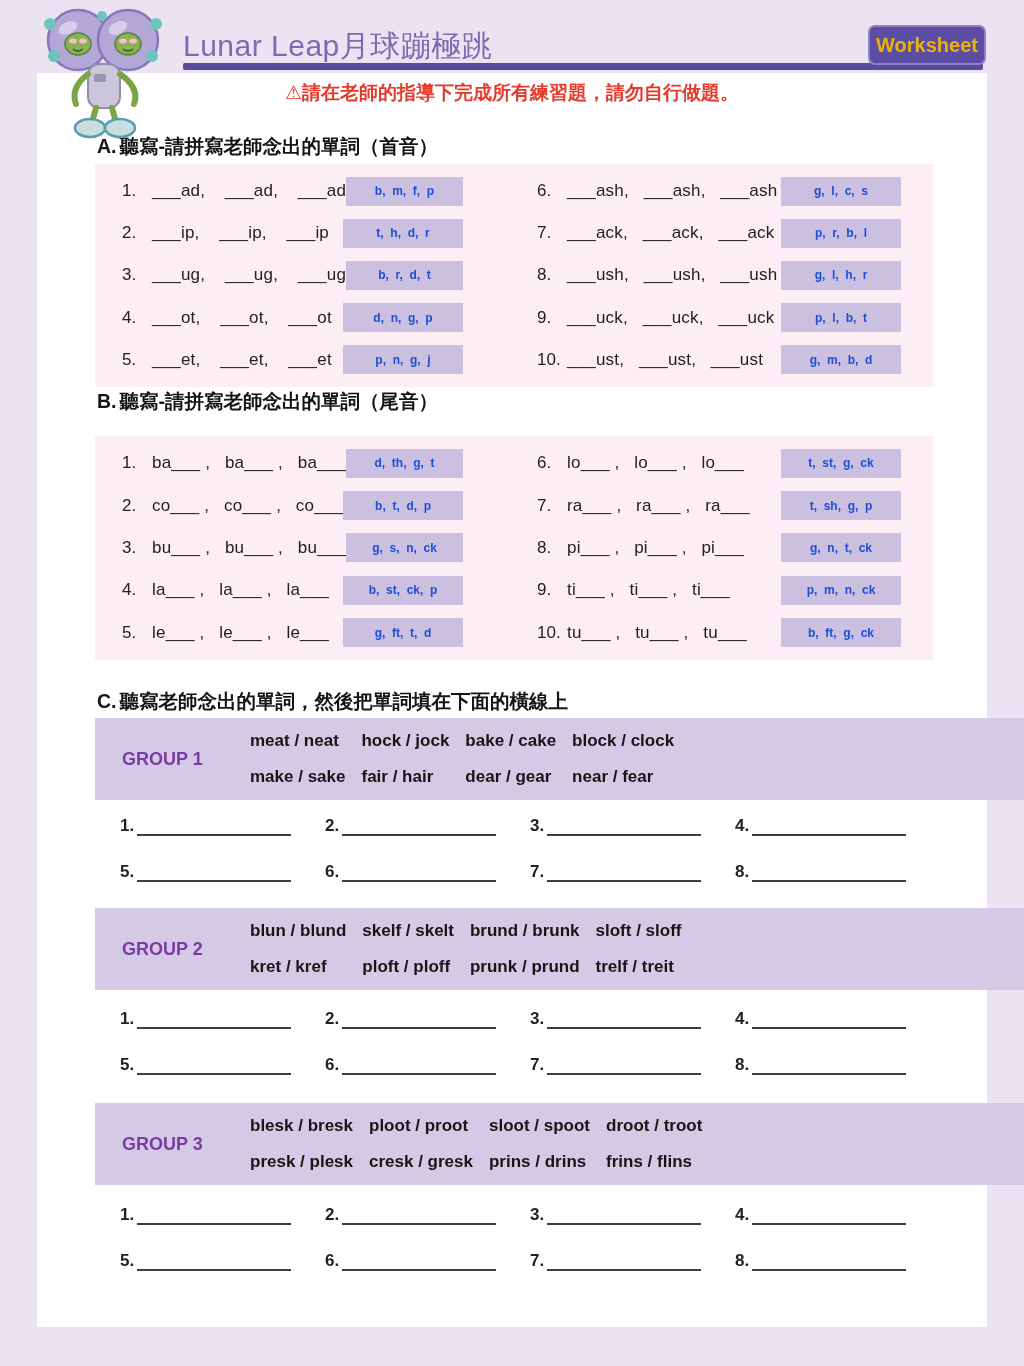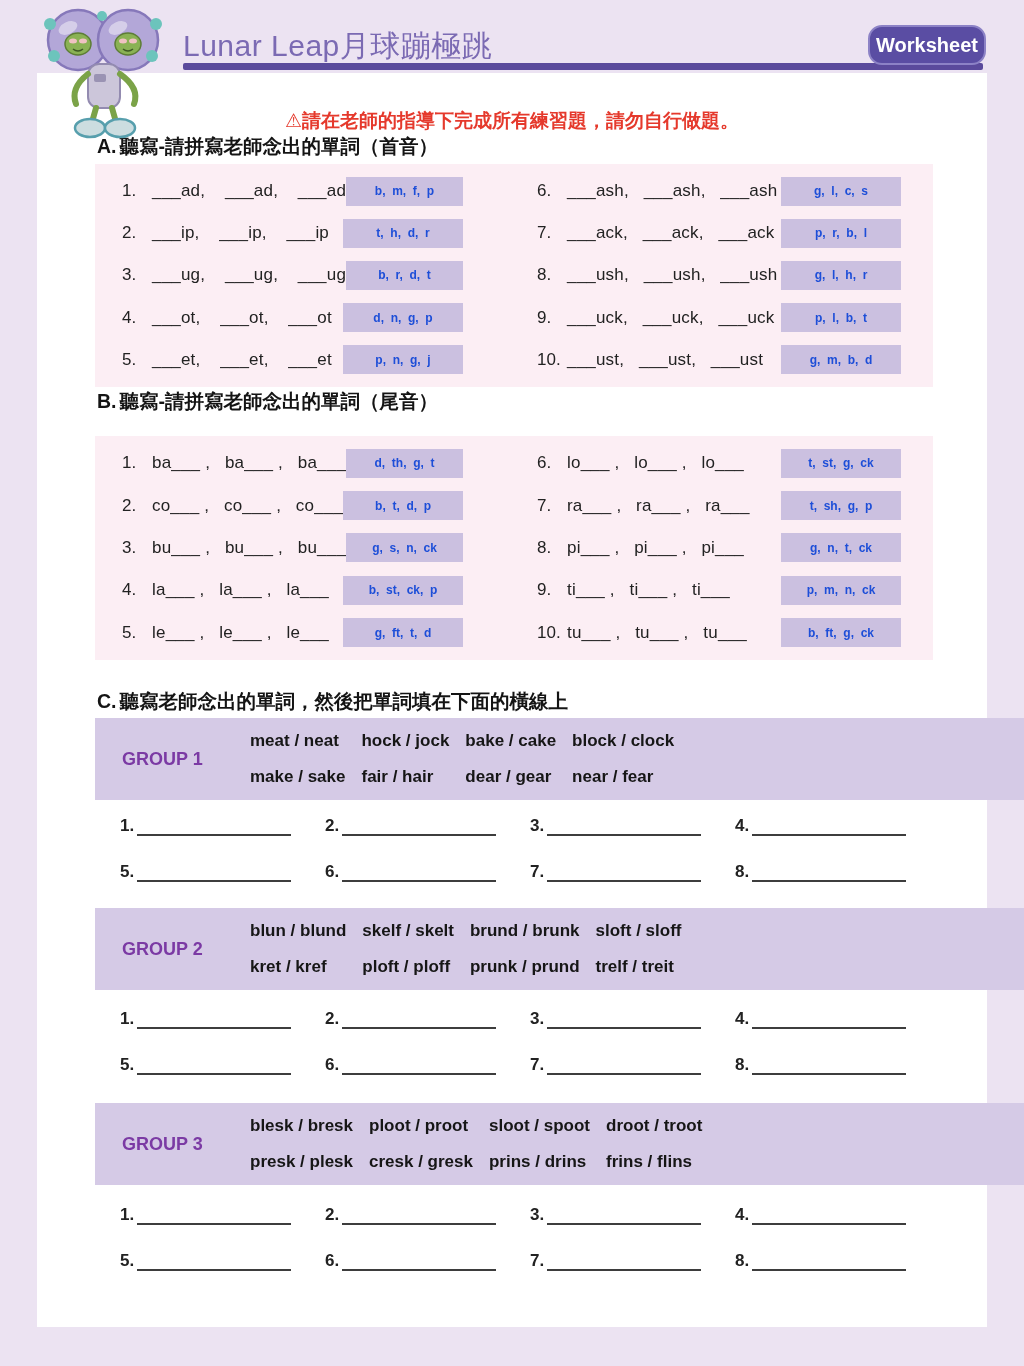--- a/index.html
+++ b/index.html
@@ -21,26 +21,26 @@
   .title {
     position:absolute; left:183px; top:26px; z-index:2;
     font-size:30px; color:#7b6ab3; letter-spacing:.5px;
   }
   .title-rule {
     position:absolute; left:183px; top:63px; width:800px; height:7px;
     background:#5a4a9c; border-radius:2px; z-index:2;
   }
   .badge {
     position:absolute; left:868px; top:25px; width:114px; height:36px; z-index:4;
-    background:#5a4da3; border:2px solid #8c82c6; border-radius:14px;
-    color:#ffffff; font-weight:bold; font-size:20px;
+    background:#5a4da3; border:2px solid #8c82c6; border-radius:7px;
+    color:#eab308; font-weight:bold; font-size:20px;
     display:flex; align-items:center; justify-content:center;
   }
   .warning {
-    position:absolute; left:37px; top:108px; width:950px; z-index:2;
+    position:absolute; left:37px; top:80px; width:950px; z-index:2;
     text-align:center; color:#e5392c; font-weight:bold; font-size:19px;
   }
   
   .sec-head {
     position:absolute; left:97px; z-index:2;
     font-size:19.5px; font-weight:bold; color:#141414;
   }
   .sec-head .lbl { margin-right:3px; }
   
   .panel {

